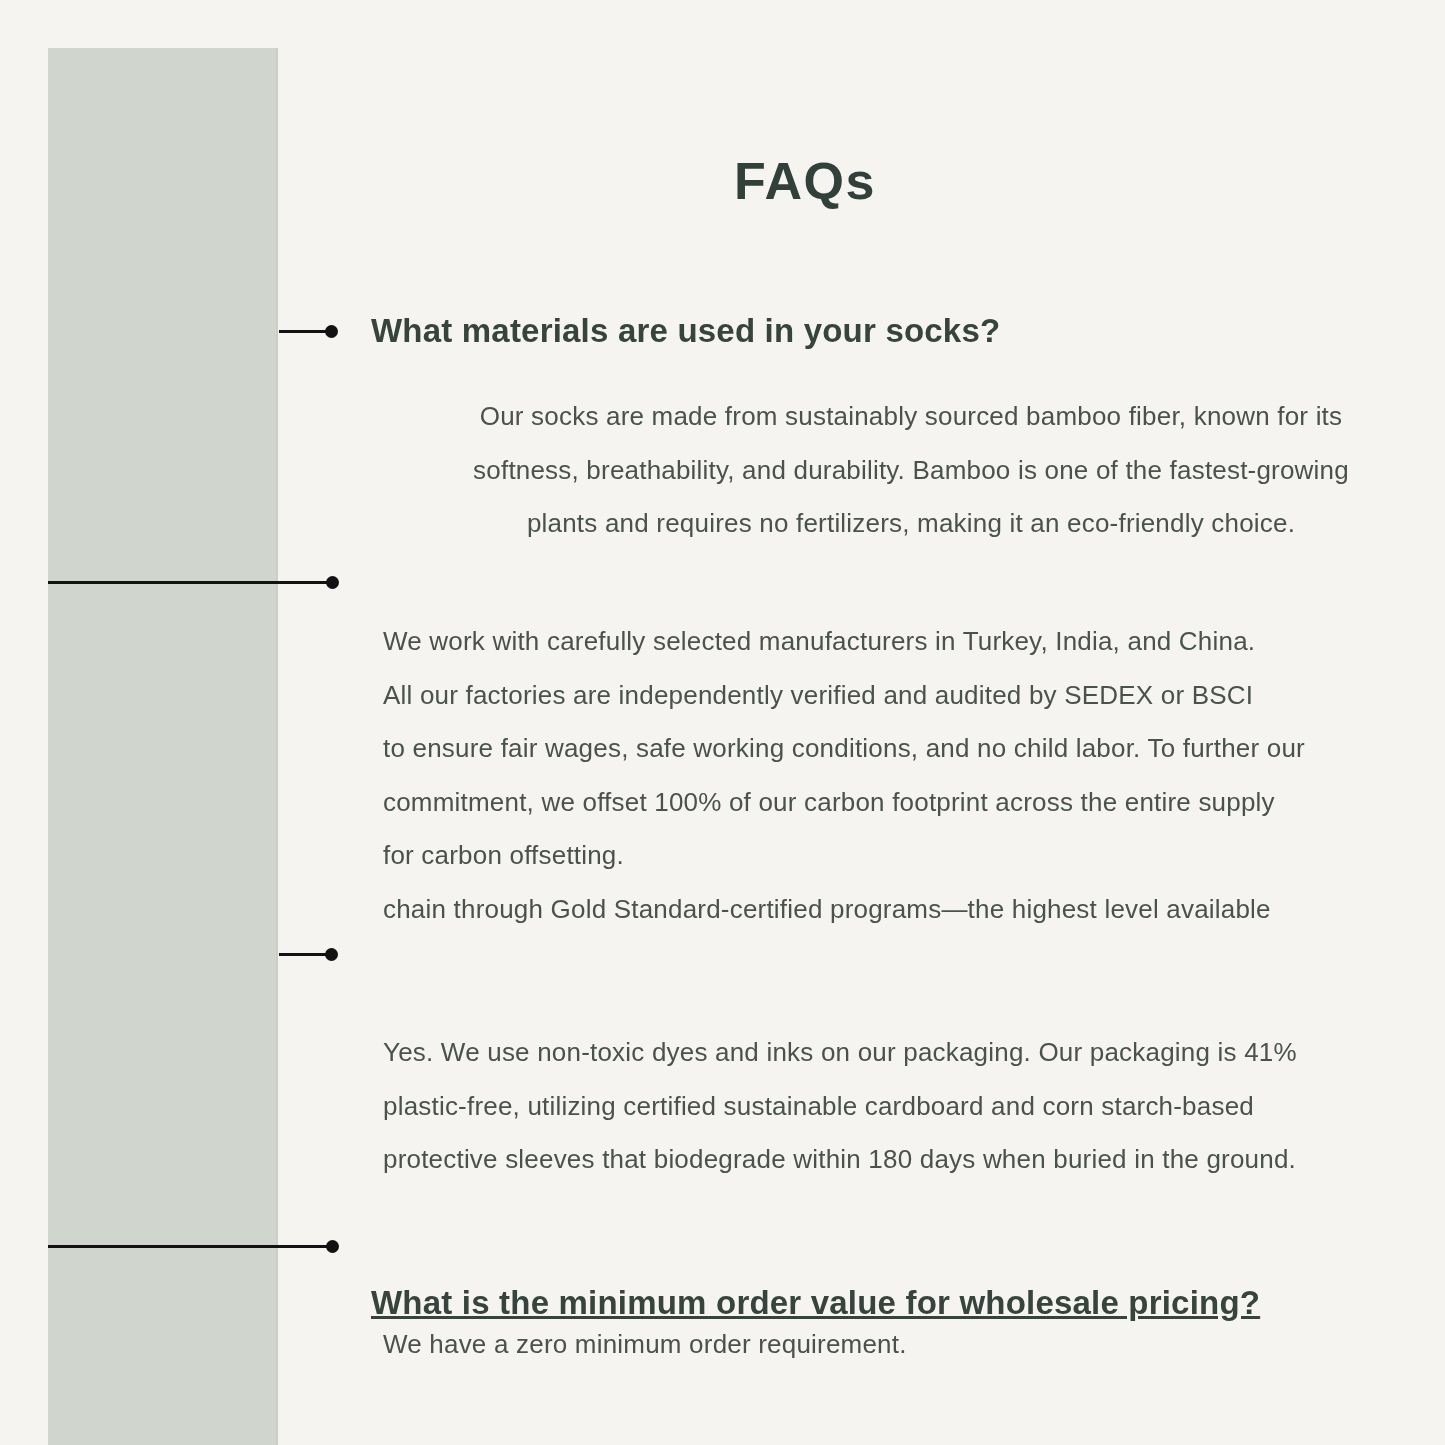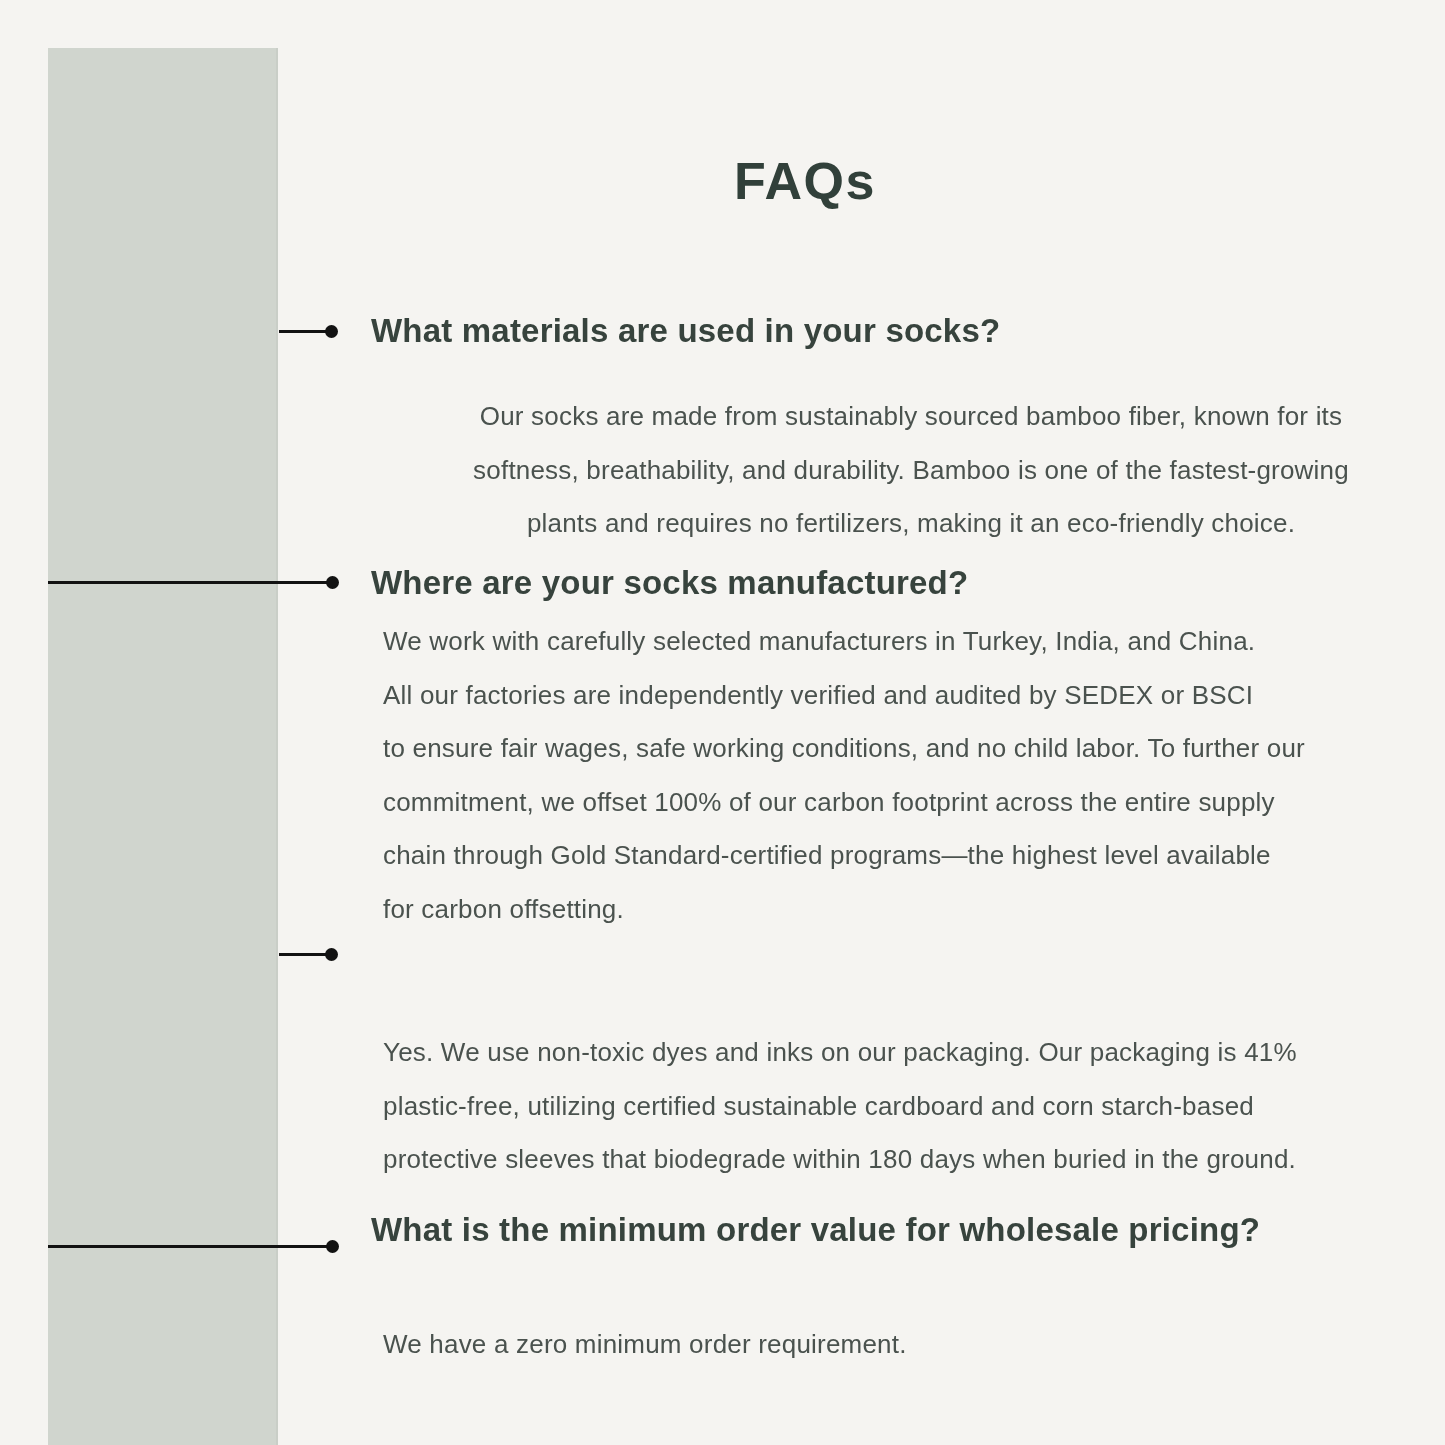--- a/index.html
+++ b/index.html
@@ -38,21 +38,21 @@
     width: 1000px;
     font-size: 33px;
     font-weight: 700;
     line-height: 34px;
     letter-spacing: 0.2px;
     color: #37433d;
   }
   .q1 { top: 266px; }
   .q2 { top: 518px; }
   .q3 { top: 889px; }
-  .q4 { top: 1165px; }
+  .q4 { top: 1238px; text-decoration: underline; }
   .answer {
     position: absolute;
     left: 323px;
     width: 1080px;
     font-size: 26px;
     font-weight: 300;
     line-height: 41.5px;
     letter-spacing: 0.2px;
     color: #4a524e;
   }
@@ -93,28 +93,27 @@
   <div class="connector-dot cd1"></div>
   <h2 class="question q1">What materials are used in your socks?</h2>
   <div class="answer a1">
       <div>Our socks are made from sustainably sourced bamboo fiber, known for its</div>
       <div>softness, breathability, and durability. Bamboo is one of the fastest-growing</div>
       <div>plants and requires no fertilizers, making it an eco-friendly choice.</div>
     </div>
 
   <div class="connector-line cl2"></div>
   <div class="connector-dot cd2"></div>
-  <h2 class="question q2">Where are your socks manufactured?</h2>
   <div class="answer a2">
       <div>We work with carefully selected manufacturers in Turkey, India, and China.</div>
       <div>All our factories are independently verified and audited by SEDEX or BSCI</div>
       <div>to ensure fair wages, safe working conditions, and no child labor. To further our</div>
       <div>commitment, we offset 100% of our carbon footprint across the entire supply</div>
+      <div>for carbon offsetting.</div>
       <div>chain through Gold Standard-certified programs—the highest level available</div>
-      <div>for carbon offsetting.</div>
     </div>
 
   <div class="connector-line cl3"></div>
   <div class="connector-dot cd3"></div>
   <div class="answer a3">
       <div>Yes. We use non-toxic dyes and inks on our packaging. Our packaging is 41%</div>
       <div>plastic-free, utilizing certified sustainable cardboard and corn starch-based</div>
       <div>protective sleeves that biodegrade within 180 days when buried in the ground.</div>
     </div>
 

